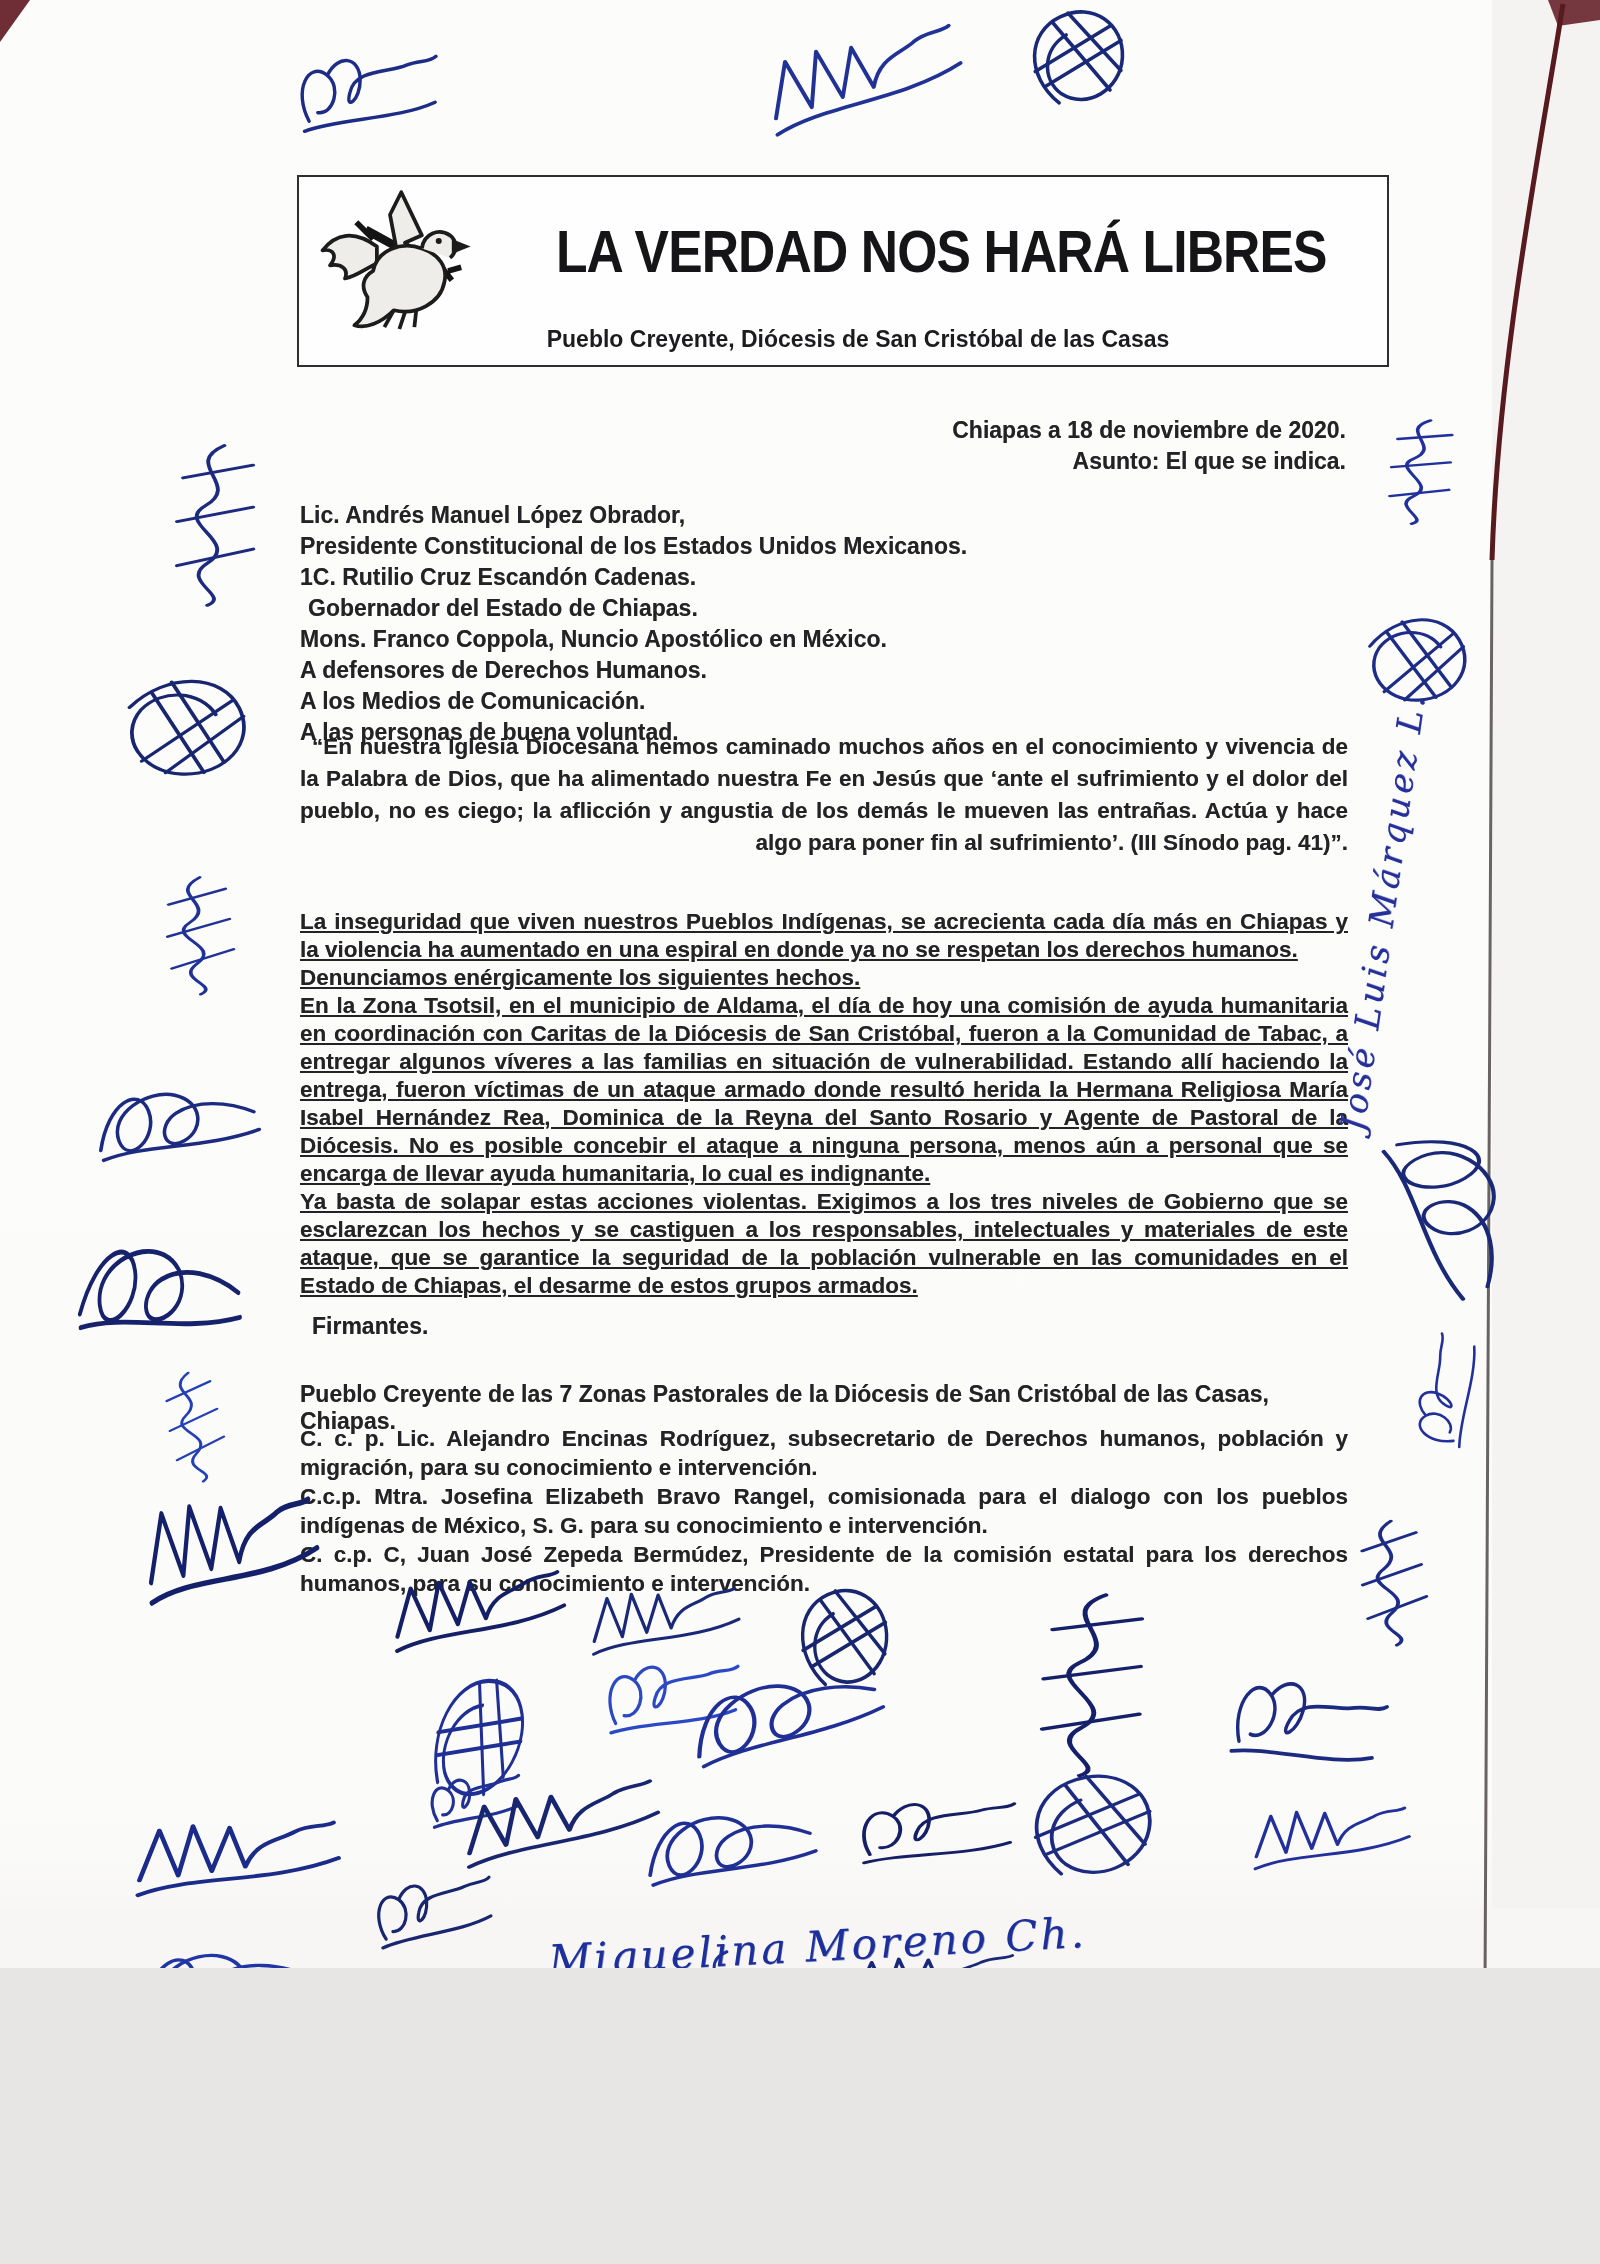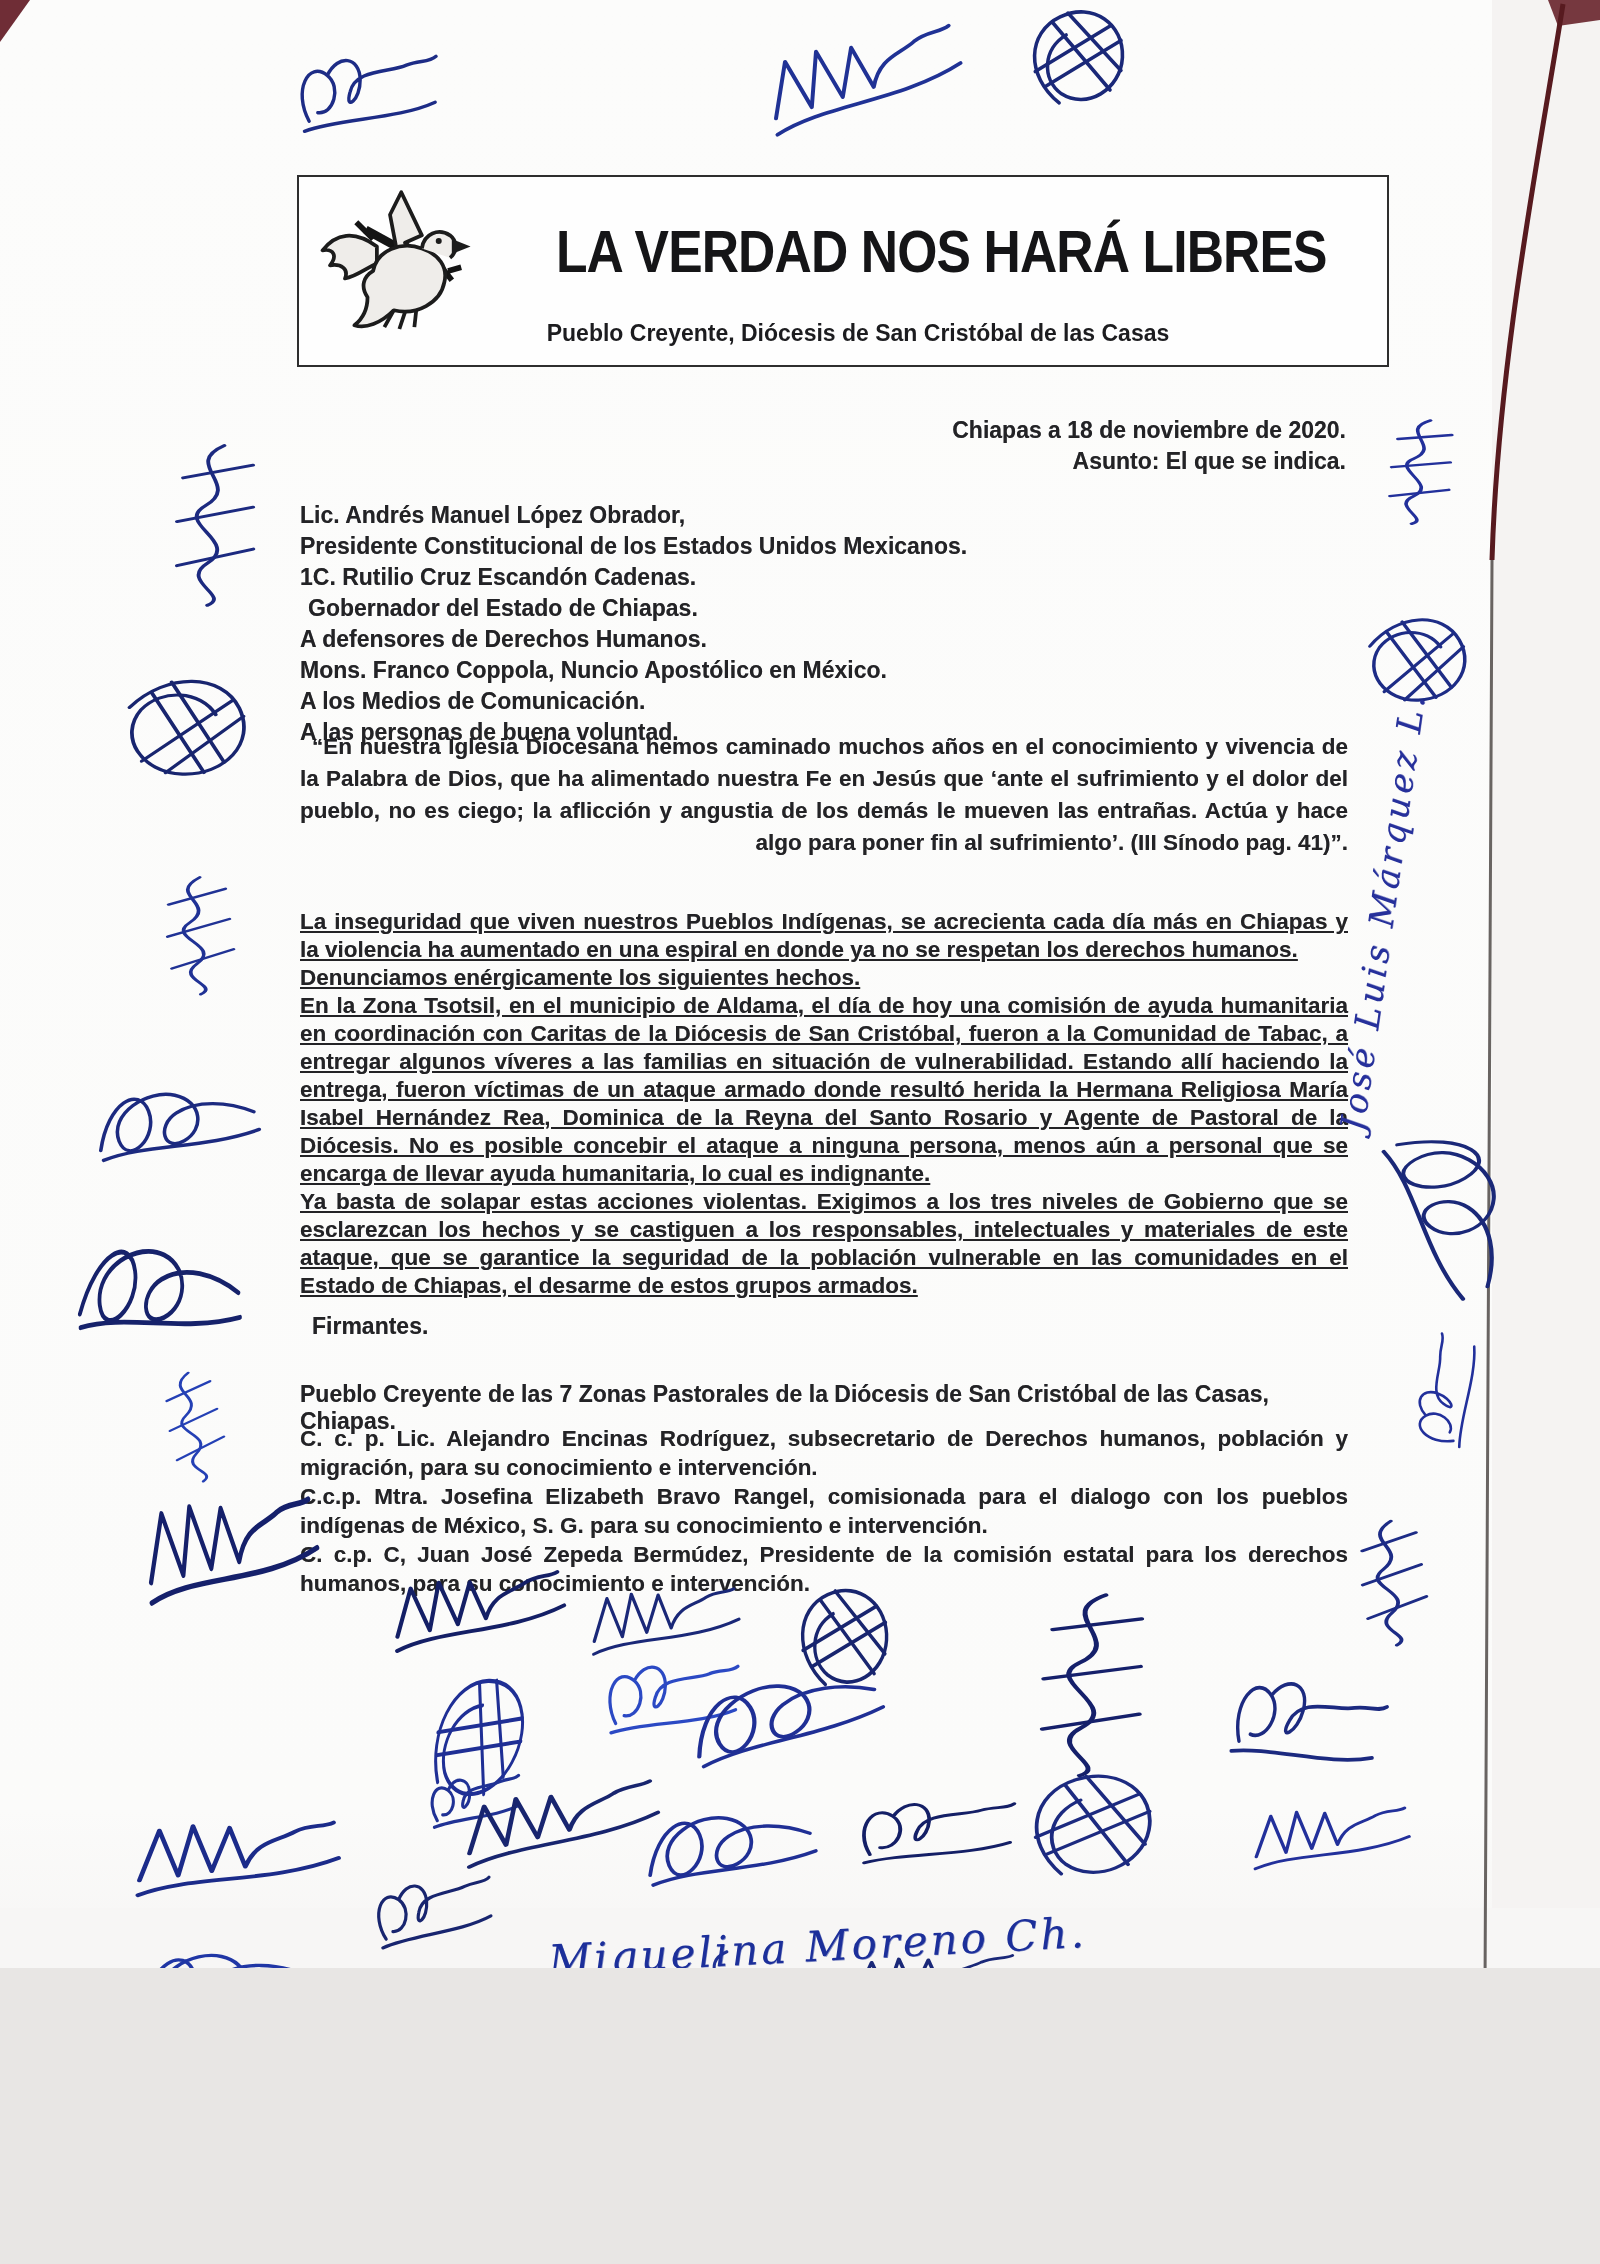--- a/index.html
+++ b/index.html
@@ -21,21 +21,21 @@
     position:absolute;left:297px;top:175px;width:1088px;height:188px;
     border:2px solid #2e2e2e;background:#fefefe;
   }
   .logo{position:absolute;left:6px;top:4px;width:200px;height:178px;}
   .lh-title{
     position:absolute;left:195px;right:8px;top:40px;text-align:center;
     font-size:60px;font-weight:bold;letter-spacing:-1px;color:#151517;
     transform:scaleX(0.86);transform-origin:center;white-space:nowrap;
   }
   .lh-subtitle{
-    position:absolute;left:40px;right:10px;bottom:18px;text-align:center;
+    position:absolute;left:40px;right:10px;bottom:12px;text-align:center;
     font-size:23px;font-weight:bold;color:#1c1c1f;
   }
 
   
   .typed{font-weight:bold;text-shadow:0 0 0.5px rgba(20,20,25,.45);}
   .dateline{position:absolute;left:600px;top:415px;width:746px;text-align:right;font-size:23px;line-height:31px;}
   .recipients{position:absolute;left:300px;top:500px;width:1048px;font-size:23px;line-height:31px;}
   .quote{
     position:absolute;left:300px;top:731px;width:1048px;
     font-size:22.5px;line-height:32px;text-align:justify;text-align-last:right;text-indent:12px;
@@ -105,22 +105,22 @@
   <div class="dateline typed">
     <div>Chiapas a 18 de noviembre de 2020.</div>
     <div>Asunto: El que se indica.</div>
   </div>
 
   <div class="recipients typed">
     <div>Lic. Andrés Manuel López Obrador,</div>
     <div>Presidente Constitucional de los Estados Unidos Mexicanos.</div>
     <div>1C. Rutilio Cruz Escandón Cadenas.</div>
     <div style="padding-left:8px;">Gobernador del Estado de Chiapas.</div>
+    <div>Mons. Franco Coppola, Nuncio Apostólico en México.</div>
     <div>A  defensores de Derechos Humanos.</div>
-    <div>Mons. Franco Coppola, Nuncio Apostólico en México.</div>
     <div>A los Medios de Comunicación.</div>
     <div>A las personas de buena voluntad.</div>
   </div>
 
   <div class="quote typed">“En nuestra Iglesia Diocesana hemos caminado muchos años en el conocimiento y vivencia de la Palabra de Dios, que ha alimentado nuestra Fe en Jesús que ‘ante el sufrimiento y el dolor del pueblo, no es ciego; la aflicción y angustia de los demás le mueven las entrañas. Actúa y hace algo para poner fin al sufrimiento’. (III Sínodo pag. 41)”.</div>
 
   <div class="bodyflow typed">
     <p>La inseguridad que viven nuestros Pueblos Indígenas, se acrecienta cada día más  en Chiapas y la violencia ha aumentado en una espiral en donde ya no se respetan los derechos humanos.</p>
     <p style="text-align:left;">Denunciamos enérgicamente los siguientes hechos.</p>
     <p>En la Zona Tsotsil, en el municipio de Aldama, el día de hoy una comisión de ayuda humanitaria en coordinación con Caritas de la Diócesis de San Cristóbal, fueron a la Comunidad de Tabac, a entregar algunos víveres a las familias en situación de vulnerabilidad. Estando allí haciendo la entrega, fueron víctimas de un ataque armado donde resultó herida la Hermana Religiosa María Isabel Hernández Rea, Dominica de la Reyna del Santo Rosario y Agente de Pastoral de la Diócesis. No es posible concebir el ataque a ninguna persona, menos aún a personal que se encarga de llevar ayuda humanitaria, lo cual es indignante.</p>

